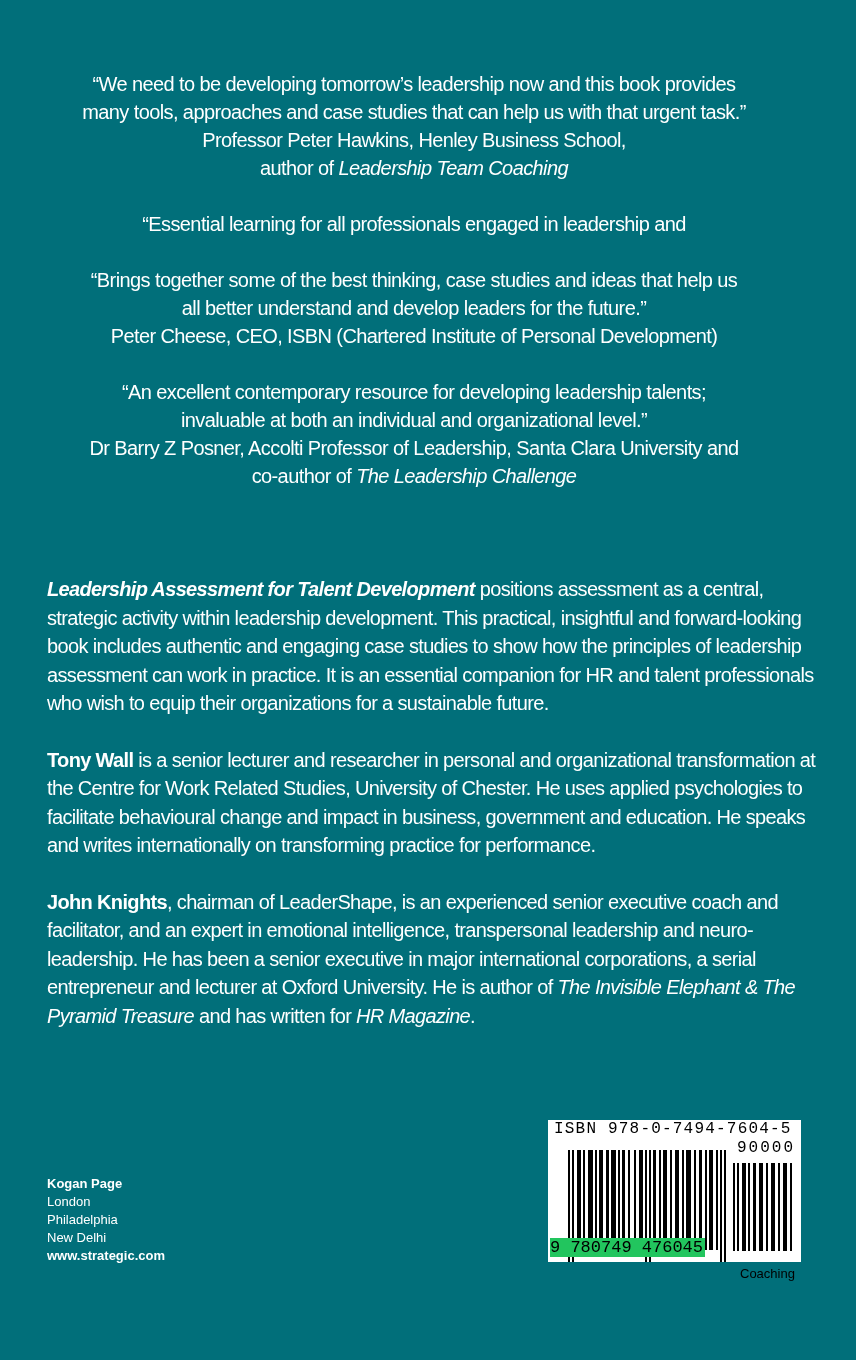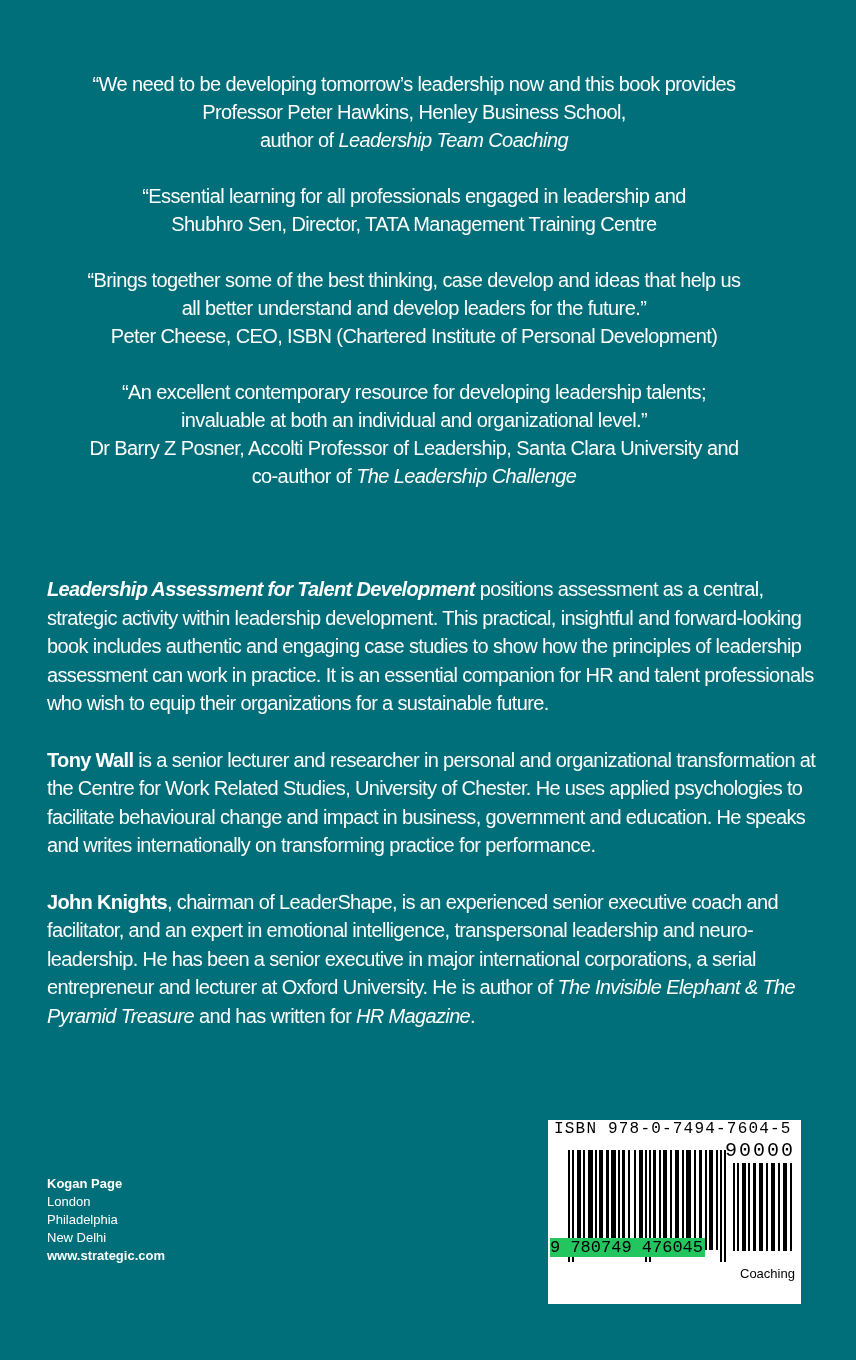--- a/index.html
+++ b/index.html
@@ -15,48 +15,48 @@
   .quote .q { display:block; }
   .quote .attr { display:block; }
   .quote i { font-style:italic; }
   .body { position:absolute; left:47px; top:575px; width:780px; }
   .para { font-size:20px; line-height:28.5px; letter-spacing:-0.65px; margin:0 0 28px 0; }
   .para b { font-weight:bold; }
   .para i { font-style:italic; }
   .publisher { position:absolute; left:47px; top:1175px; font-size:13px; line-height:18px; }
   .publisher .bold { font-weight:bold; }
   .barcode-box {
-    position:absolute; left:548px; top:1120px; width:253px; height:184px;
+    position:absolute; left:548px; top:1120px; width:253px; height:142px;
     background:#ffffff;
   }
   .isbn-top {
     position:absolute; left:6px; top:0px; font-family:"Liberation Mono", monospace;
     color:#000; font-size:16px; letter-spacing:1.2px;
   }
-  .price { position:absolute; right:6px; top:19px; font-family:"Liberation Mono", monospace; color:#000; font-size:20px; letter-spacing:2px; }
+  .price { position:absolute; right:6px; top:19px; font-family:"Liberation Mono", monospace; color:#000; font-size:16px; letter-spacing:2px; }
   .bars { position:absolute; left:20px; top:30px; height:112px; }
   .bars2 { position:absolute; left:185px; top:43px; height:88px; }
   .ean-num { position:absolute; left:2px; top:118px; font-family:"Liberation Mono", monospace; color:#000; font-size:17px; background:#22c55e; padding-right:2px; }
   .category { position:absolute; left:740px; top:1266px; font-size:13px; color:#000000; }
 </style>
 </head>
 <body>
 
 <div class="quotes">
   <div class="quote">
     <span class="q">“We need to be developing tomorrow’s leadership now and this book provides</span>
+    <span class="q">many tools, approaches and case studies that can help us with that urgent task.”</span>
     <span class="attr">Professor Peter Hawkins, Henley Business School,</span>
     <span class="attr"><span>author of </span><i>Leadership Team Coaching</i></span>
   </div>
   <div class="quote">
     <span class="q">“Essential learning for all professionals engaged in leadership and</span>
-    <span class="attr">Shubhro Sen, Director, TATA Management Training Centre</span>
   </div>
   <div class="quote">
-    <span class="q">“Brings together some of the best thinking, case develop and ideas that help us</span>
+    <span class="q">“Brings together some of the best thinking, case studies and ideas that help us</span>
     <span class="q">all better understand and develop leaders for the future.”</span>
     <span class="attr">Peter Cheese, CEO, ISBN (Chartered Institute of Personal Development)</span>
   </div>
   <div class="quote">
     <span class="q">“An excellent contemporary resource for developing leadership talents;</span>
     <span class="q">invaluable at both an individual and organizational level.”</span>
     <span class="attr">Dr Barry Z Posner, Accolti Professor of Leadership, Santa Clara University and</span>
     <span class="attr"><span>co-author of </span><i>The Leadership Challenge</i></span>
   </div>
 </div>

